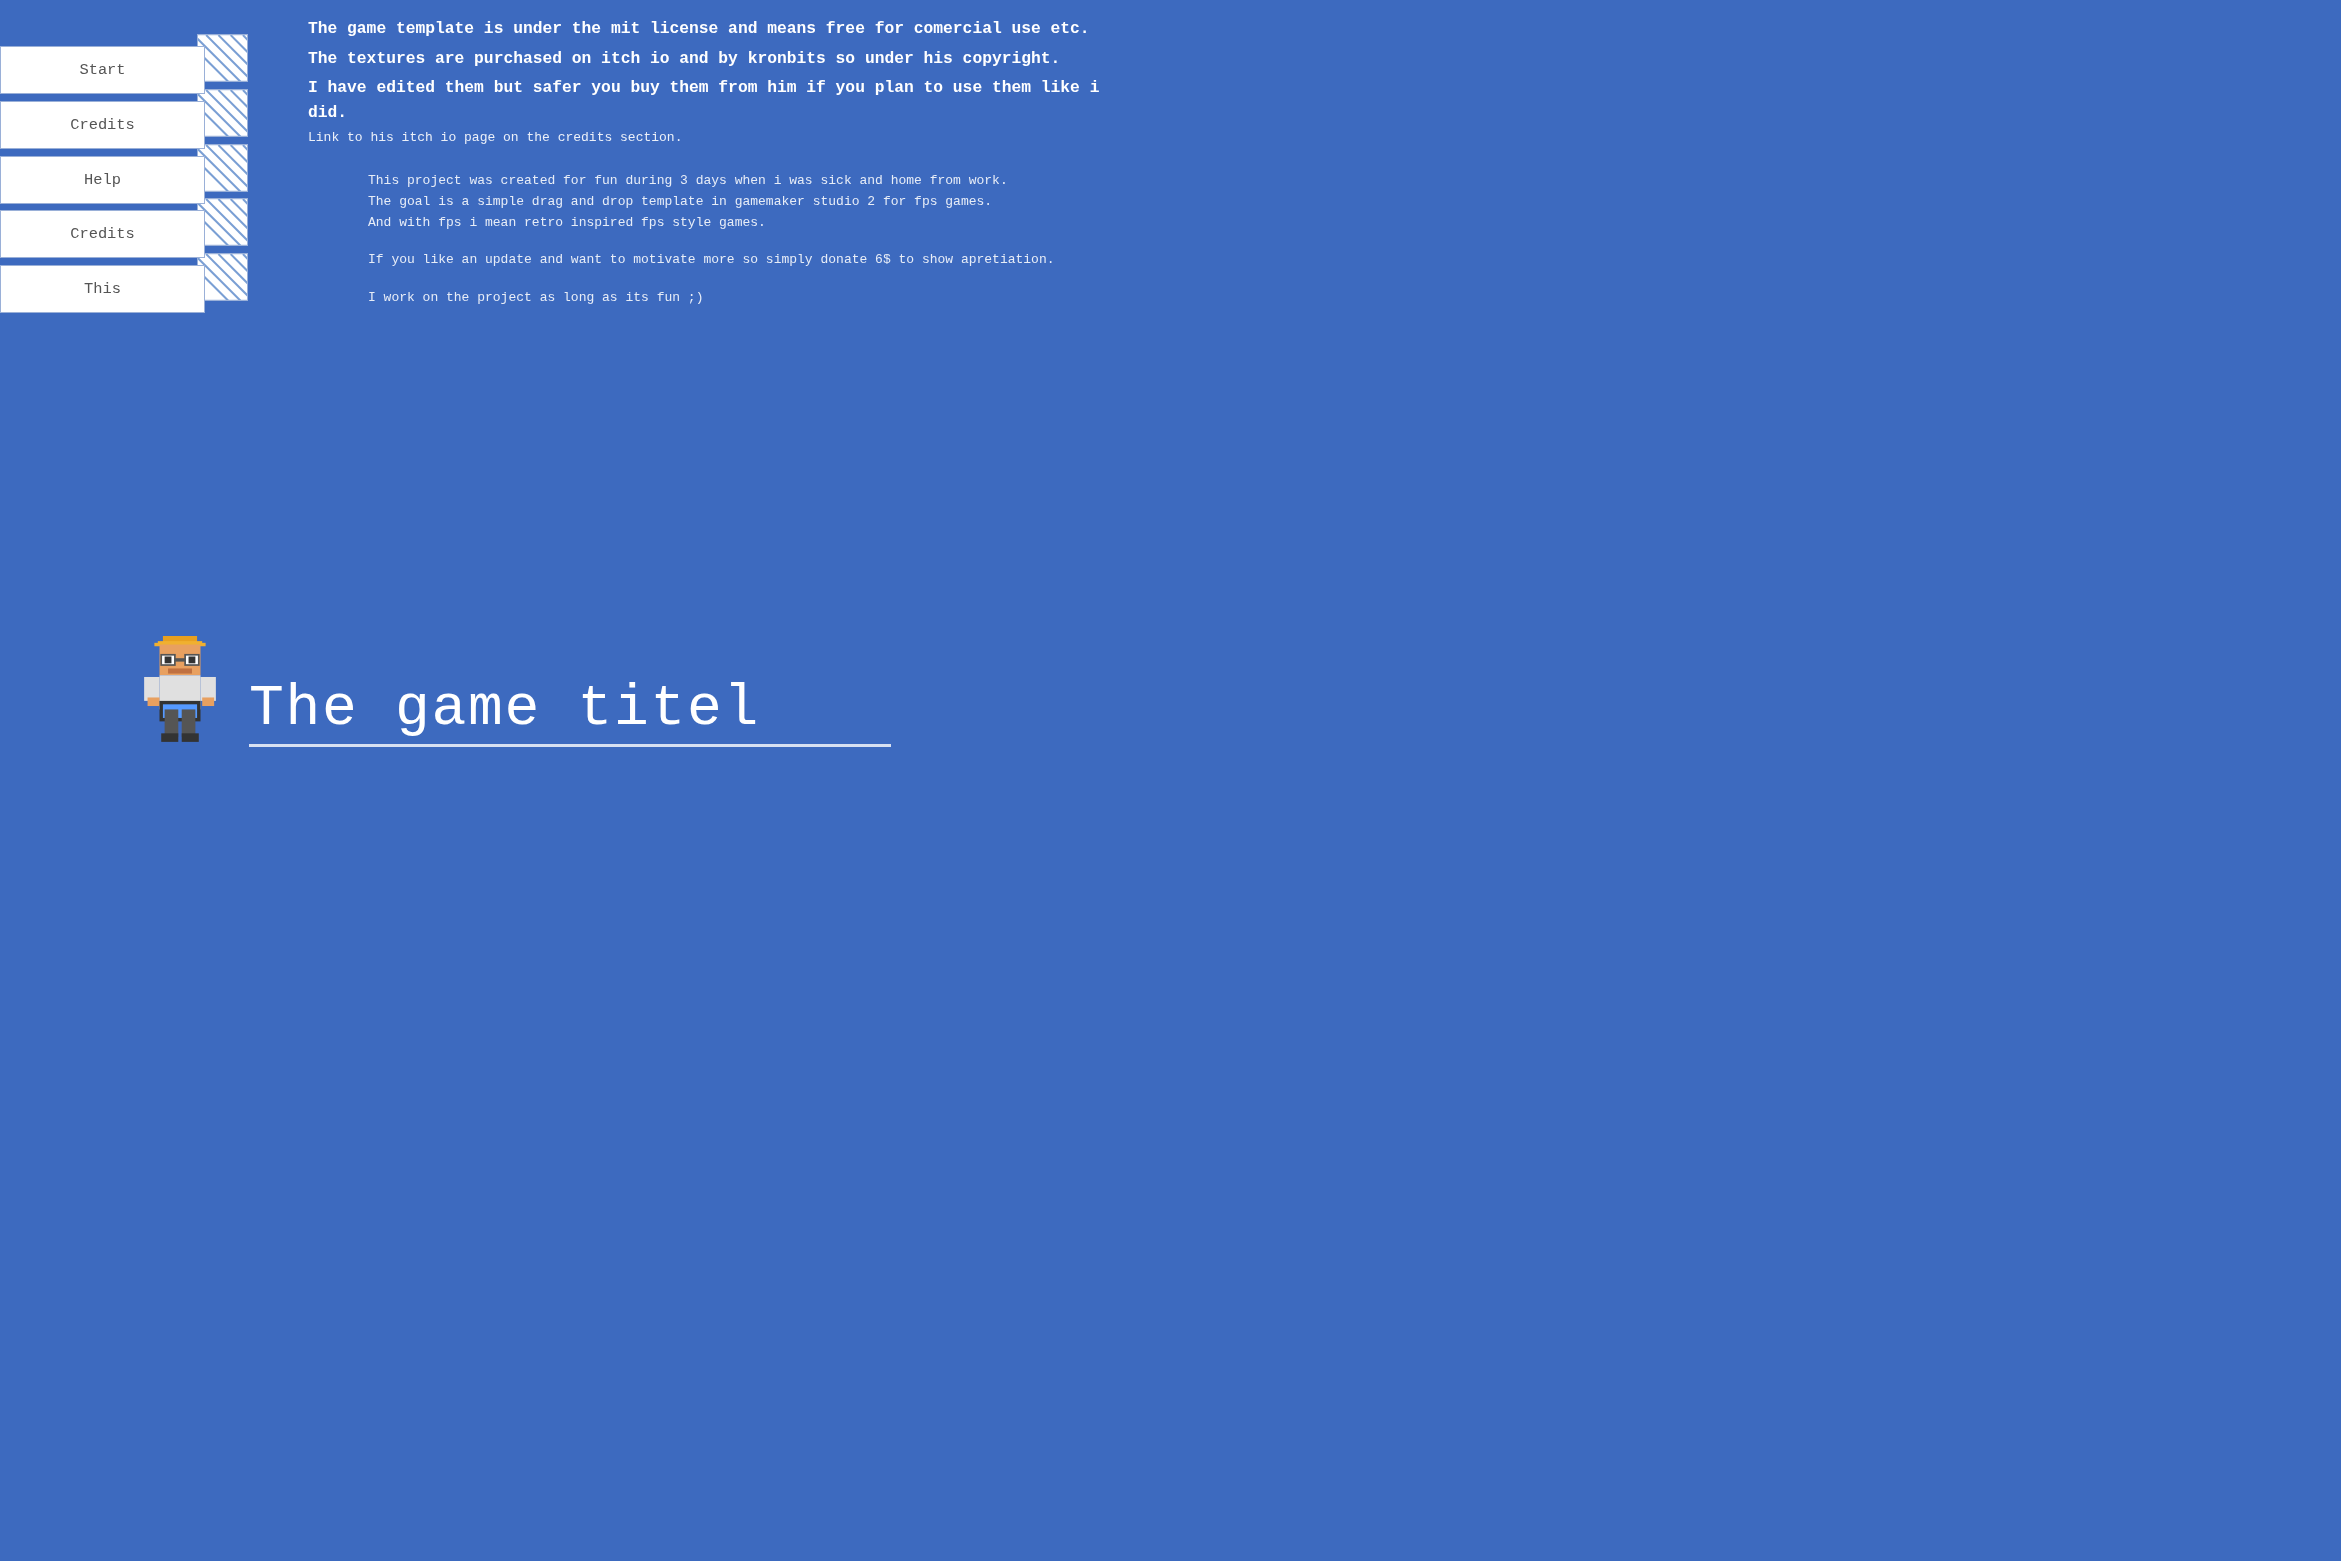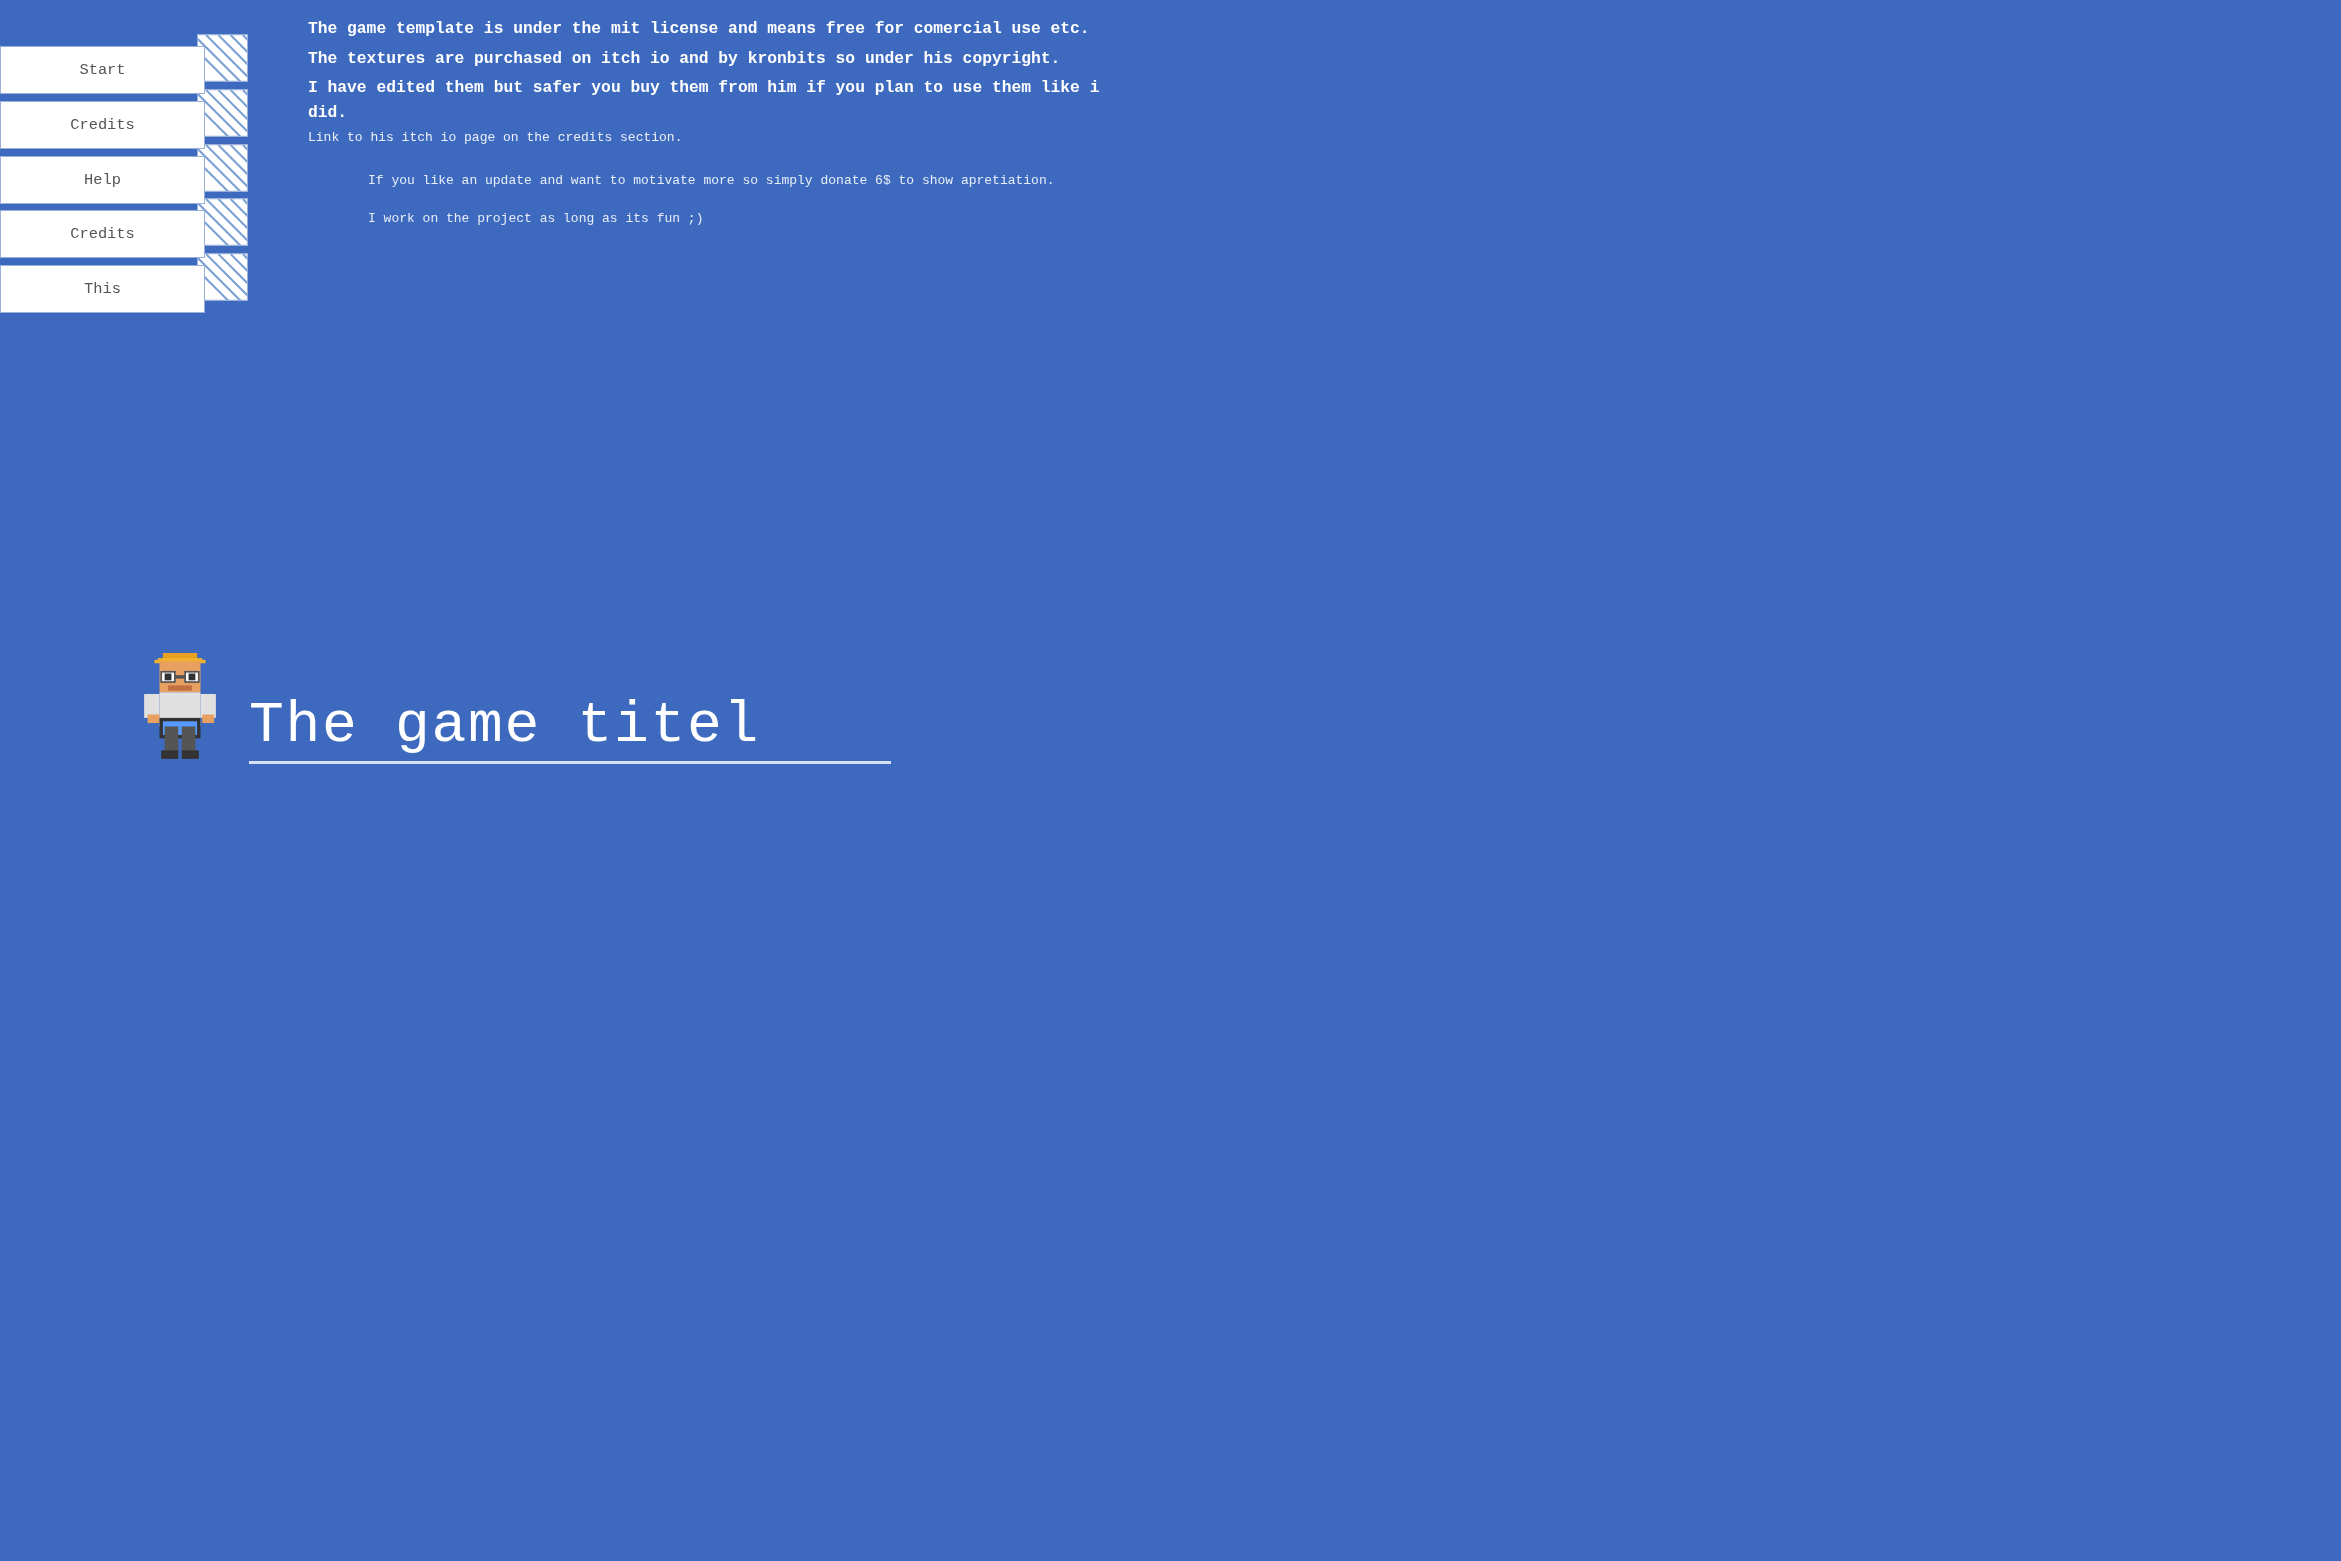--- a/index.html
+++ b/index.html
@@ -101,21 +101,21 @@
     .info-block p {
       font-size: 13px;
       font-family: 'Courier New', Courier, monospace;
       color: rgba(255,255,255,0.88);
       line-height: 1.6;
     }
 
     
     .bottom-section {
       position: absolute;
-      bottom: 17px;
+      bottom: 34px;
       left: 0;
       right: 0;
       display: flex;
       align-items: flex-end;
       padding-left: 137px;
     }
 
     
     .pixel-character {
       width: 86px;
@@ -228,20 +228,25 @@
   </nav>
 
 <div class="main-content">
   <div>
     <div class="license-text">The game template is under the mit license and means free for comercial use etc.</div>
     <div class="license-text">The textures are purchased on itch io and by kronbits so under his copyright.</div>
     <div class="license-text">I have edited them but safer you buy them from him if you plan to use them like i did.</div>
     <div class="license-small">Link to his itch io page on the credits section.</div>
   </div>
 
+  <div class="info-block">
+    <p>This project was created for fun during 3 days when i was sick and home from work.</p>
+    <p>The goal is a simple drag and drop template in gamemaker studio 2 for fps games.</p>
+    <p>And with fps i mean retro inspired fps style games.</p>
+  </div>
 
   <div class="info-block">
     <p>If you like an update and want to motivate more so simply donate 6$ to show apretiation.</p>
   </div>
 
   <div class="info-block">
     <p>I work on the project as long as its fun ;)</p>
   </div>
 
 </div>

